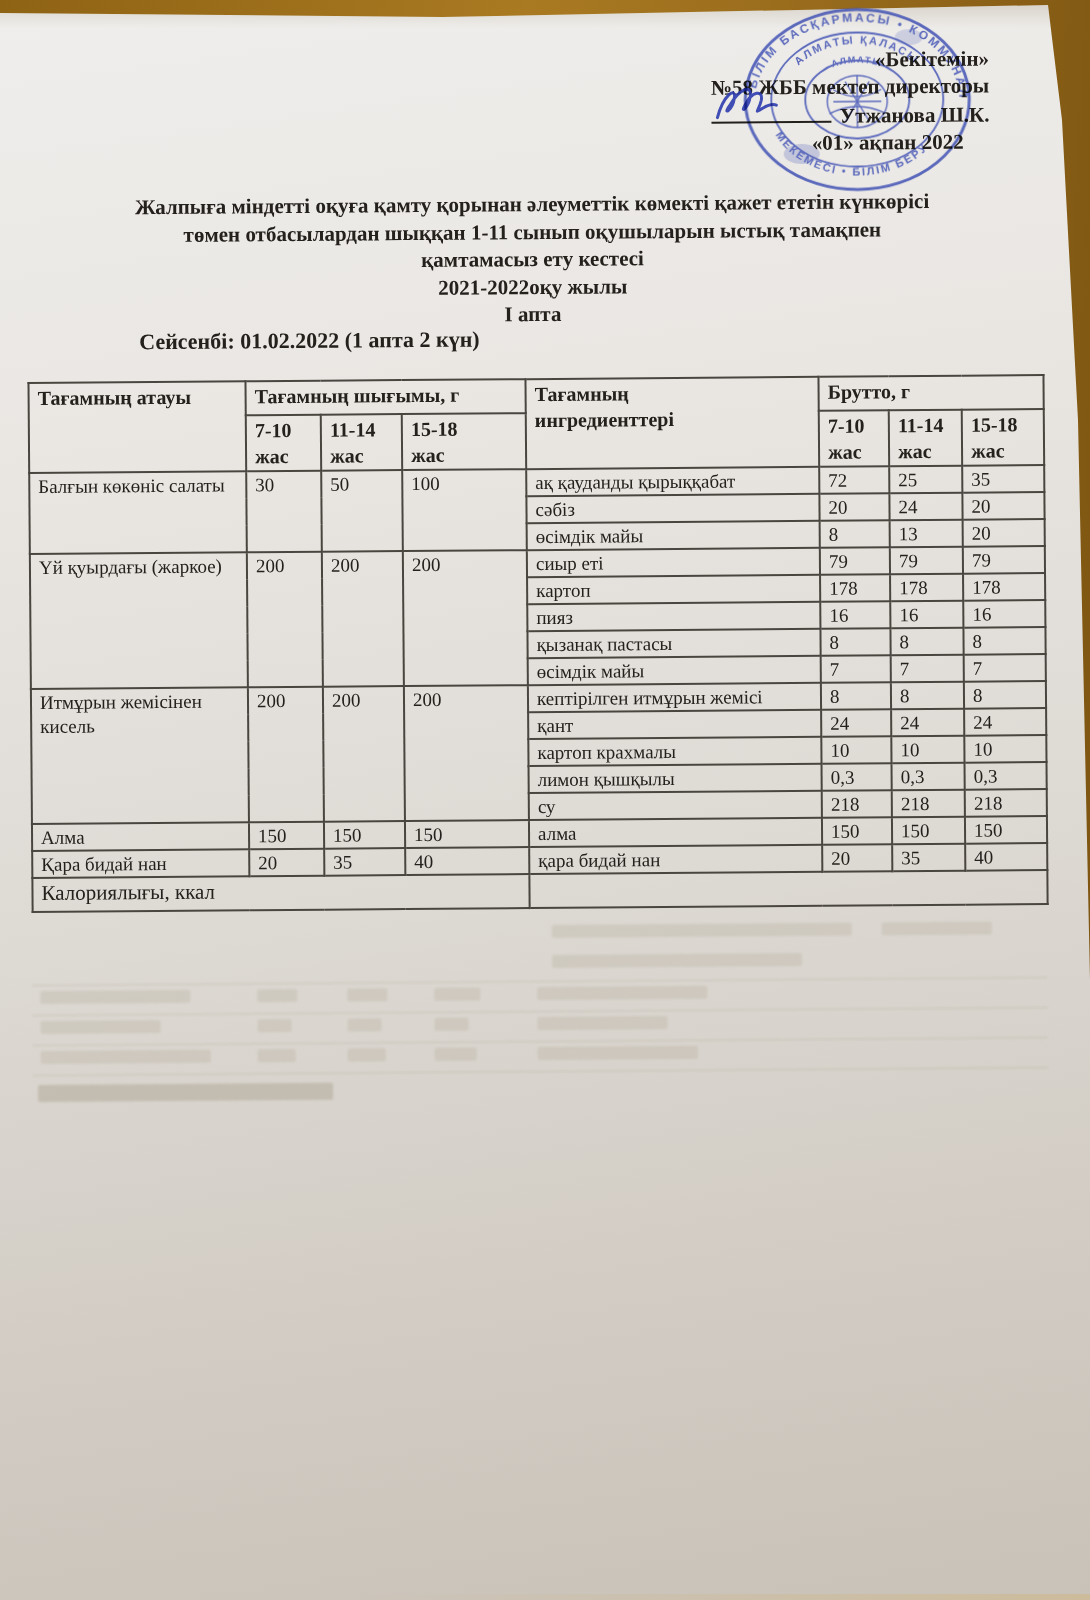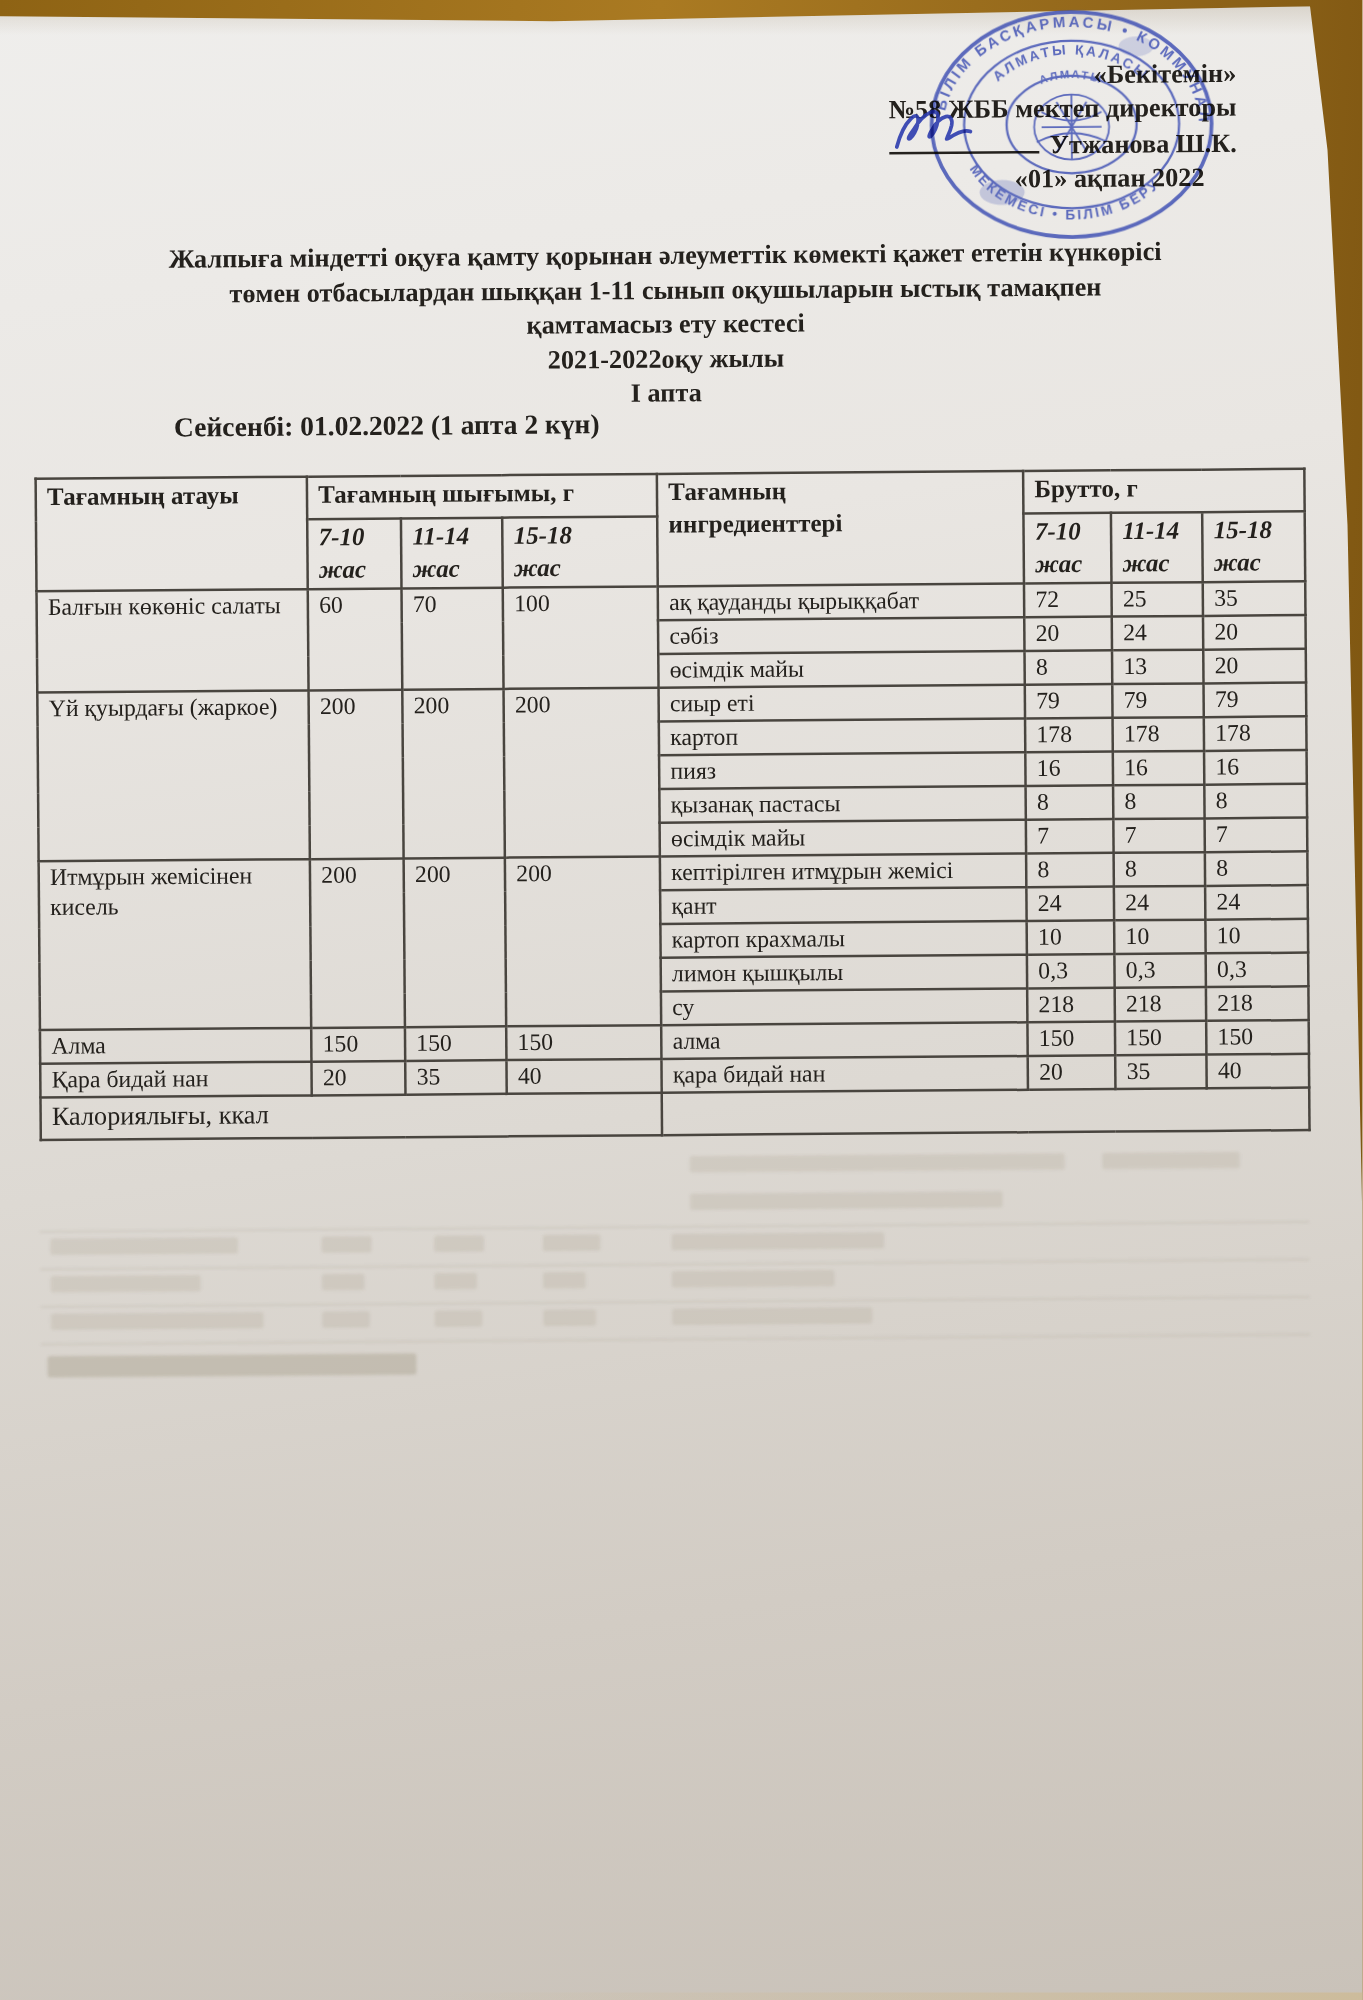--- a/index.html
+++ b/index.html
@@ -36,21 +36,21 @@
   table.menu{position:absolute;top:378px;left:30px;width:1015px;
     border-collapse:collapse;table-layout:fixed;font-size:19px;}
   .menu th,.menu td{border:2px solid #49453f;vertical-align:top;text-align:left;
     padding:1px 4px 0 8px;line-height:1.24;overflow:hidden;}
   .menu th{font-weight:bold;font-size:20px;line-height:1.3;}
   .menu td{font-weight:normal;}
   .menu tr.h1{height:34px;}
   .menu tr.h2{height:56px;}
   .menu tr.sub{height:27px;}
   .menu tr.frow{height:34px;}
-  .agecell span{display:inline-block;max-width:60px;font-style:italic;}
+  .agecell span{display:inline-block;max-width:60px;}
   .ingheadcell div{max-width:150px;}
   .flabel{font-weight:bold;font-size:21px;}
 
   
   .stamp{position:absolute;left:742px;top:4px;mix-blend-mode:multiply;opacity:.85;filter:blur(.4px);}
   .stamp text{font-family:"Liberation Sans","DejaVu Sans",sans-serif;font-weight:bold;}
 
   
   .ghosts{position:absolute;top:915px;left:30px;width:1015px;height:200px;filter:blur(1.1px);}
   .gbar{position:absolute;background:rgba(150,138,115,.16);height:13px;border-radius:2px;}
@@ -139,22 +139,22 @@
       <th class="agecell"><span>7-10 жас</span></th>
       <th class="agecell"><span>11-14 жас</span></th>
       <th class="agecell"><span>15-18 жас</span></th>
       <th class="agecell"><span>7-10 жас</span></th>
       <th class="agecell"><span>11-14 жас</span></th>
       <th class="agecell"><span>15-18 жас</span></th>
     </tr>
 
     <tr class="sub">
       <td rowspan="3">Балғын көкөніс салаты</td>
-      <td rowspan="3">60</td>
-      <td rowspan="3">70</td>
+      <td rowspan="3">30</td>
+      <td rowspan="3">50</td>
       <td rowspan="3">100</td>
       <td>ақ қауданды қырыққабат</td>
       <td>72</td>
       <td>25</td>
       <td>35</td>
     </tr>
     <tr class="sub">
       <td>сәбіз</td>
       <td>20</td>
       <td>24</td>

